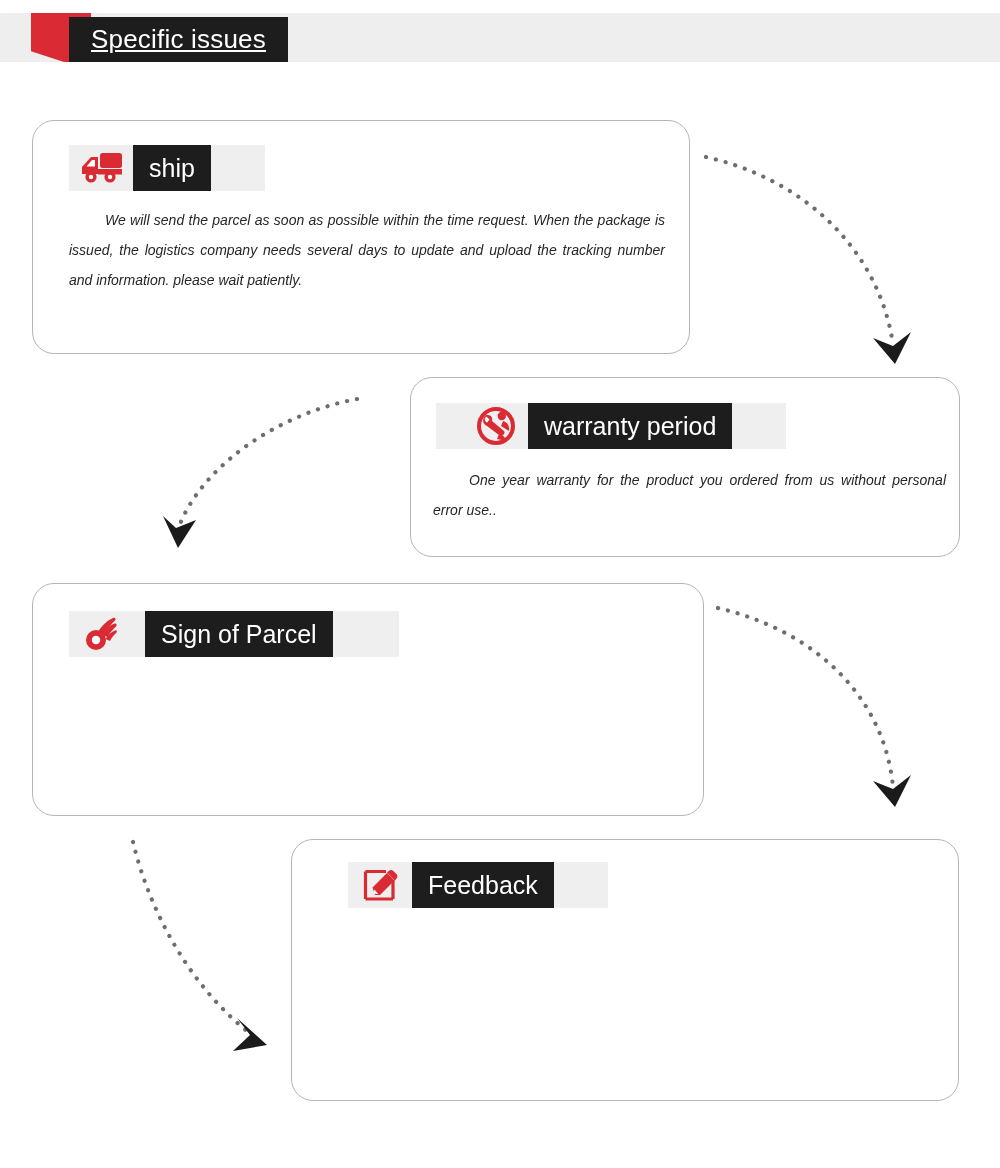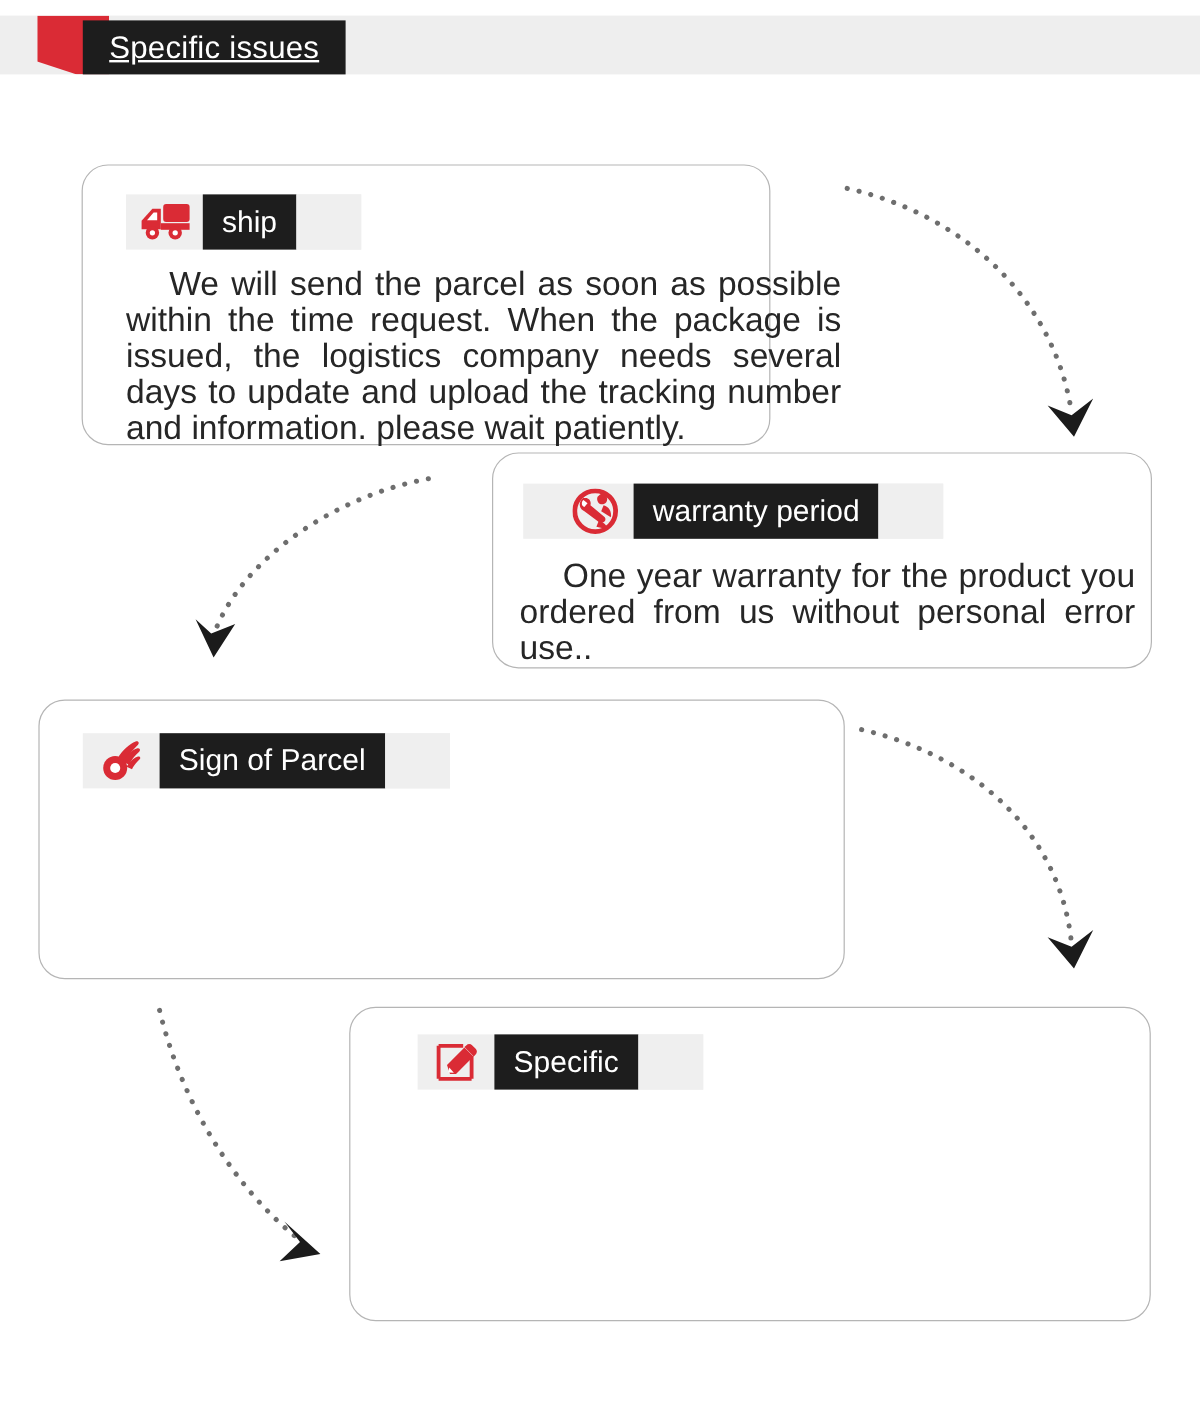--- a/index.html
+++ b/index.html
@@ -53,21 +53,21 @@
   }
 
   
   .card {
     position: absolute;
     box-sizing: border-box;
     background: #ffffff;
     border: 1.4px solid #b5b5b5;
     border-radius: 22px;
   }
-  #card-ship     { left: 32px;  top: 137px; width: 574px; height: 234px; margin-left: 36px; }
+  #card-ship     { left: 32px;  top: 120px; width: 658px; height: 234px; }
   #card-warranty { left: 410px; top: 377px; width: 550px; height: 180px; }
   #card-sign     { left: 32px;  top: 583px; width: 672px; height: 233px; }
   #card-feedback { left: 291px; top: 839px; width: 668px; height: 262px; }
 
   
   .card-head {
     position: absolute;
     display: flex;
     align-items: stretch;
     height: 46px;
@@ -92,32 +92,33 @@
   }
   .head-tail {
     width: 54px;
     flex: none;
     background: #efefef;
   }
 
   
   #head-ship     { left: 36px;  top: 24px; }
   #head-warranty { left: 25px;  top: 25px; padding-left: 28px; }
-  #head-sign     { left: 36px;  top: 27px; }
+  #head-sign     { left: 36px;  top: 27px; gap: 12px; }
   #head-feedback { left: 56px;  top: 22px; }
 
   
   .card-body {
     position: absolute;
     color: #262626;
-    font-size: 28px;
+    font-size: 14px;
     line-height: 30px;
     text-align: justify;
     text-indent: 36px;
     text-justify: inter-word;
+    font-style: italic;
   }
   #body-ship     { left: 36px; top: 84px;  width: 596px; }
   #body-warranty { left: 22px; top: 87px;  width: 513px; }
   #body-sign     { left: 36px; top: 89px;  width: 616px; }
   #body-feedback { left: 56px; top: 84px;  width: 572px; }
 
   
   .connectors {
     position: absolute;
     left: 0; top: 0;
@@ -223,18 +224,18 @@
   <div class="card" id="card-feedback">
     <div class="card-head" id="head-feedback">
       <span class="head-icon">
         <svg width="36" height="36" viewBox="0 0 36 36">
           <path fill="none" stroke="#da2b35" stroke-width="3.2" d="M3.5 4.5 H24 M3.5 4.5 V32 M3.5 32 H31 M31 32 V13"></path>
           <path fill="#da2b35" d="M13 28 L10.5 20.5 L25 6 L32.5 13.5 L18 28 Z"></path>
           <path fill="#ffffff" d="M11.6 26.8 L12.4 22.6 L16.2 27 Z"></path>
           <path fill="#da2b35" d="M26.5 4.2 C28 2.6, 30 2.6, 31.6 4.2 L34.2 6.8 C35.8 8.4, 35.8 10.4, 34.2 11.9 L32.8 13.4 L25 5.6 Z"></path>
         </svg>
       </span>
-      <span class="head-label">Specific</span>
+      <span class="head-label">Feedback</span>
       <span class="head-tail"></span>
     </div>
   </div>
 
 </div>
 
 </body></html>

